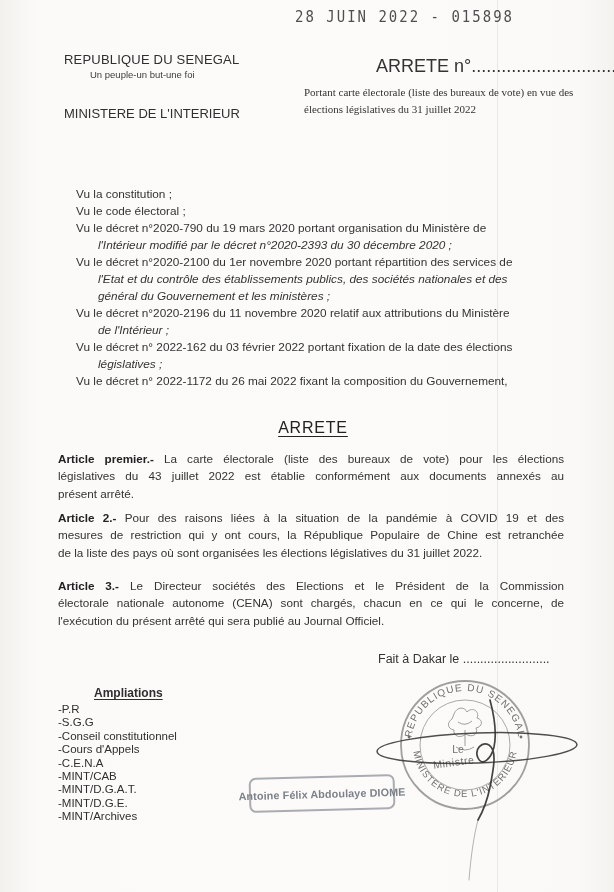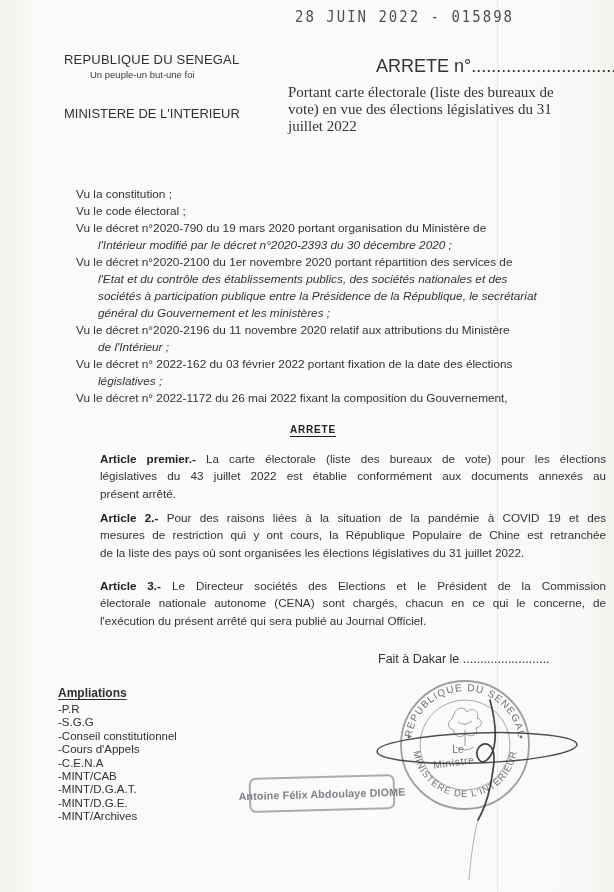--- a/index.html
+++ b/index.html
@@ -15,46 +15,46 @@
     font-family:"DejaVu Sans Mono",monospace;font-size:14px;letter-spacing:2px;
     color:#3c3c3c;transform:scaleY(1.08);white-space:nowrap;opacity:.9;
   }
   
   .hdr-left{position:absolute;left:64px;top:52px;}
   .republic{font-size:13px;letter-spacing:.2px;color:#2f2f2f;white-space:nowrap;}
   .motto{font-size:9.5px;color:#3c3c3c;margin:2px 0 0 26px;white-space:nowrap;}
   .ministry{font-size:13px;color:#2f2f2f;margin-top:26px;white-space:nowrap;}
   .arrete-no{position:absolute;left:376px;top:56px;font-size:18px;color:#333;white-space:nowrap;}
   .subject{
-    position:absolute;left:288px;top:84px;width:282px;
-    font-family:"Liberation Serif",serif;font-size:15px;line-height:17px;color:#333;
+    position:absolute;left:304px;top:84px;width:282px;
+    font-family:"Liberation Serif",serif;font-size:11px;line-height:17px;color:#333;
   }
   .doc-title{
     position:absolute;left:58px;top:150px;width:510px;text-align:center;
     font-size:13.5px;font-weight:bold;letter-spacing:.4px;color:#222;white-space:nowrap;
   }
   
   .vu-block{position:absolute;left:58px;top:186px;width:512px;font-size:11.8px;line-height:17px;}
   .vline{white-space:nowrap;margin-left:18px;}
   .vline.cont{padding-left:22px;font-style:italic;}
   
   .arrete-head{position:absolute;left:58px;top:419px;width:510px;text-align:center;}
-  .arrete-head span{font-size:10px;font-weight:bold;letter-spacing:.8px;color:#222;
+  .arrete-head span{font-size:16px;font-weight:normal;letter-spacing:.8px;color:#222;
     text-decoration:underline;text-underline-offset:3px;}
   
-  .article{position:absolute;left:58px;width:506px;font-size:11.7px;line-height:17.3px;color:#333;margin-left:42px;}
+  .article{position:absolute;left:58px;width:506px;font-size:11.7px;line-height:17.3px;color:#333;}
   .art1{top:450px;} .art2{top:509px;} .art3{top:577px;}
   .jl{text-align:justify;text-align-last:justify;}
   .ll{text-align:left;}
   .alabel{font-weight:bold;color:#222;}
   
   .fait{position:absolute;left:378px;top:652px;font-size:12.5px;color:#333;white-space:nowrap;}
   
   .ampliations{position:absolute;left:58px;top:686px;font-size:11.5px;color:#2f2f2f;}
-  .amp-head{font-weight:bold;text-decoration:underline;text-underline-offset:2px;font-size:12px;margin-bottom:3px;}
+  .amp-head{font-weight:bold;text-decoration:underline;text-underline-offset:2px;font-size:12px;margin-bottom:3px;margin-left:36px;}
   .amp-item{line-height:13.4px;white-space:nowrap;}
   
   .seal-sig{position:absolute;left:368px;top:652px;width:246px;height:240px;}
   
   .name-stamp{
     position:absolute;left:249px;top:776px;width:142px;height:31px;
     border:2px solid rgba(112,117,126,.65);border-radius:7px;
     display:flex;align-items:center;justify-content:center;
     transform:rotate(-1.6deg);
     color:#6f747e;font-size:10.8px;font-weight:bold;letter-spacing:.1px;white-space:nowrap;opacity:.9;
@@ -79,21 +79,20 @@
   <div class="subject">Portant carte électorale (liste des bureaux de vote) en vue des élections législatives du 31 juillet 2022</div>
 
 
   <div class="vu-block">
     <div class="vline">Vu la constitution ;</div>
     <div class="vline">Vu le code électoral ;</div>
     <div class="vline">Vu le décret n°2020-790 du 19 mars 2020 portant organisation du Ministère de</div>
     <div class="vline cont">l'Intérieur modifié par le décret n°2020-2393 du 30 décembre 2020 ;</div>
     <div class="vline">Vu le décret n°2020-2100 du 1er novembre 2020 portant répartition des services de</div>
     <div class="vline cont">l'Etat et du contrôle des établissements publics, des sociétés nationales et des</div>
-    <div class="vline cont">sociétés à participation publique entre la Présidence de la République, le secrétariat</div>
     <div class="vline cont">général du Gouvernement et les ministères ;</div>
     <div class="vline">Vu le décret n°2020-2196 du 11 novembre 2020 relatif aux attributions du Ministère</div>
     <div class="vline cont">de l'Intérieur ;</div>
     <div class="vline">Vu le décret n° 2022-162 du 03 février 2022 portant fixation de la date des élections</div>
     <div class="vline cont">législatives ;</div>
     <div class="vline">Vu le décret n° 2022-1172 du 26 mai 2022 fixant la composition du Gouvernement,</div>
   </div>
 
   <div class="arrete-head">
     <span>ARRETE</span>

